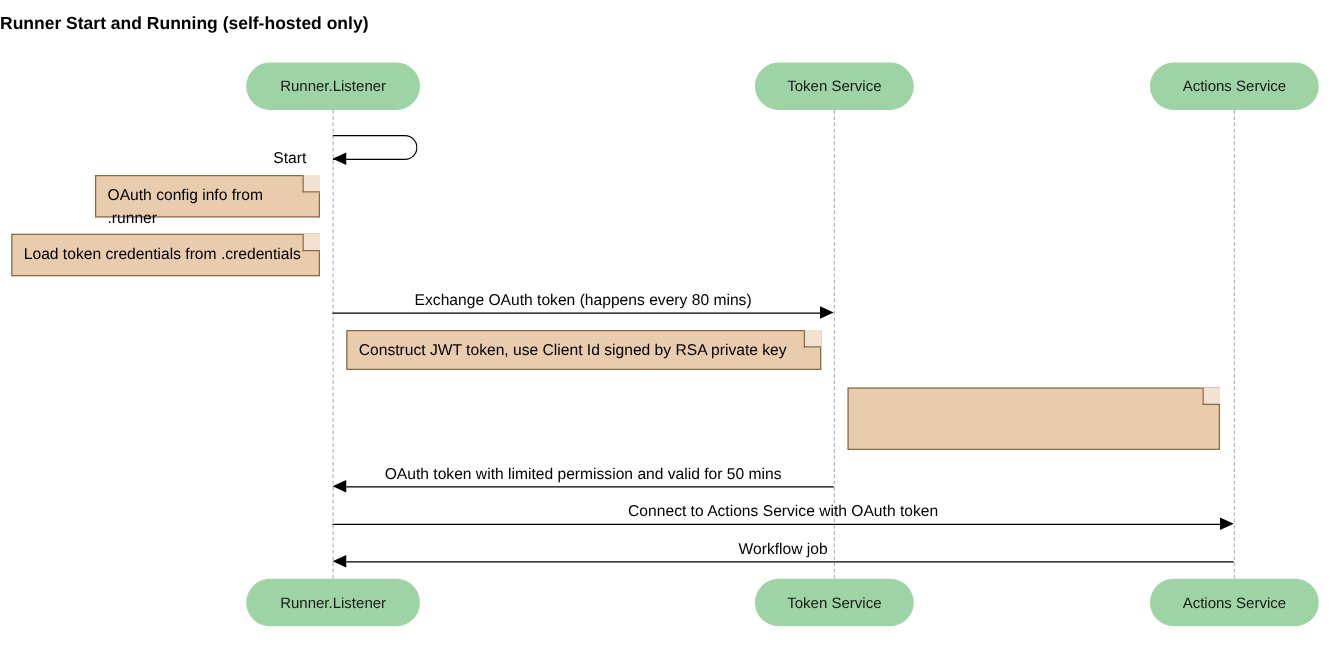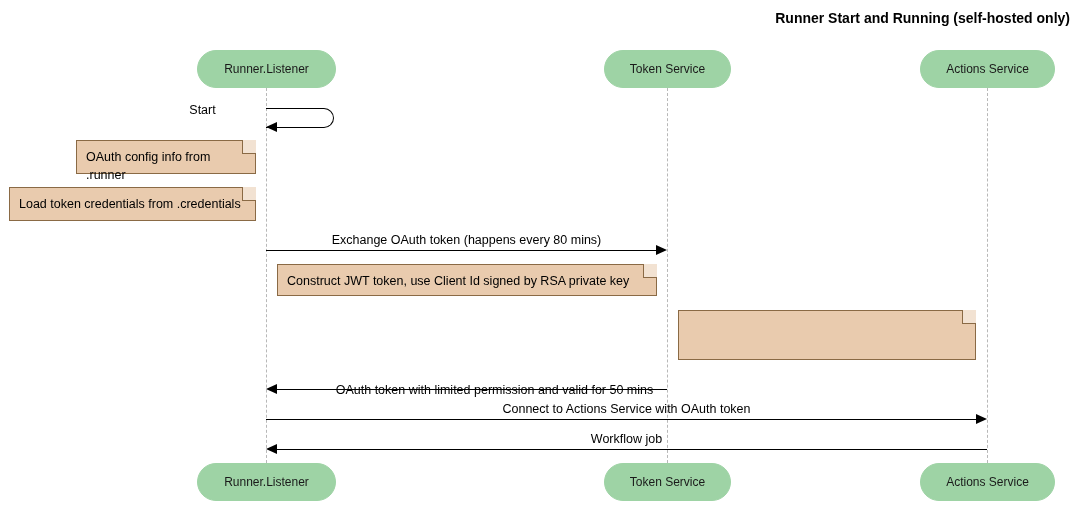--- a/index.html
+++ b/index.html
@@ -18,21 +18,21 @@
     background: #ffffff;
     overflow: hidden;
   }
 
   
   .diagram-title {
     position: absolute;
     left: 0;
     top: 10px;
     width: 1070px;
-    text-align: right;
+    text-align: left;
     font-size: 14px;
     font-weight: bold;
     color: #000000;
     letter-spacing: 0px;
   }
 
   
   .lifeline {
     position: absolute;
     width: 0px;
@@ -147,21 +147,21 @@
   <div class="participant" style="left:197px; top:50px; width:139px;">
     <span class="participant-label">Runner.Listener</span>
   </div>
   <div class="participant" style="left:604px; top:50px; width:127px;">
     <span class="participant-label">Token Service</span>
   </div>
   <div class="participant" style="left:920px; top:50px; width:135px;">
     <span class="participant-label">Actions Service</span>
   </div>
 
-  <div class="self-msg-label" style="left:160px; top:103px; width:85px;text-align:center;">Start</div>
+  <div class="self-msg-label" style="left:160px; top:119px; width:85px;">Start</div>
   <div class="self-msg" style="left:266px; top:108px; width:68px; height:20px;"></div>
   <div class="arrow-head arrow-left" style="left:266px; top:122px;"></div>
 
   <div class="note" style="left:76px; top:140px; width:180px; height:34px;">
     <div class="note-fold"></div>
     <span class="note-text">OAuth config info from .runner</span>
   </div>
 
   <div class="note" style="left:9px; top:187px; width:247px; height:34px;">
     <div class="note-fold"></div>
@@ -174,21 +174,21 @@
 
   <div class="note" style="left:277px; top:264px; width:380px; height:32px;">
     <div class="note-fold"></div>
     <span class="note-text">Construct JWT token, use Client Id signed by RSA private key</span>
   </div>
 
   <div class="note" style="left:678px; top:310px; width:298px; height:50px;">
     <div class="note-fold"></div>
   </div>
 
-  <div class="msg-label" style="left:266px; top:383px; width:401px;margin-left:28px;">OAuth token with limited permission and valid for 50 mins</div>
+  <div class="msg-label" style="left:266px; top:372px; width:401px;">OAuth token with limited permission and valid for 50 mins</div>
   <div class="msg-line" style="left:277px; top:389px; width:390px;"></div>
   <div class="arrow-head arrow-left" style="left:266px; top:383.5px;"></div>
 
   <div class="msg-label" style="left:266px; top:402px; width:721px;">Connect to Actions Service with OAuth token</div>
   <div class="msg-line" style="left:266px; top:419px; width:710px;"></div>
   <div class="arrow-head arrow-right" style="left:976px; top:413.5px;"></div>
 
   <div class="msg-label" style="left:266px; top:432px; width:721px;">Workflow job</div>
   <div class="msg-line" style="left:277px; top:449px; width:710px;"></div>
   <div class="arrow-head arrow-left" style="left:266px; top:443.5px;"></div>

